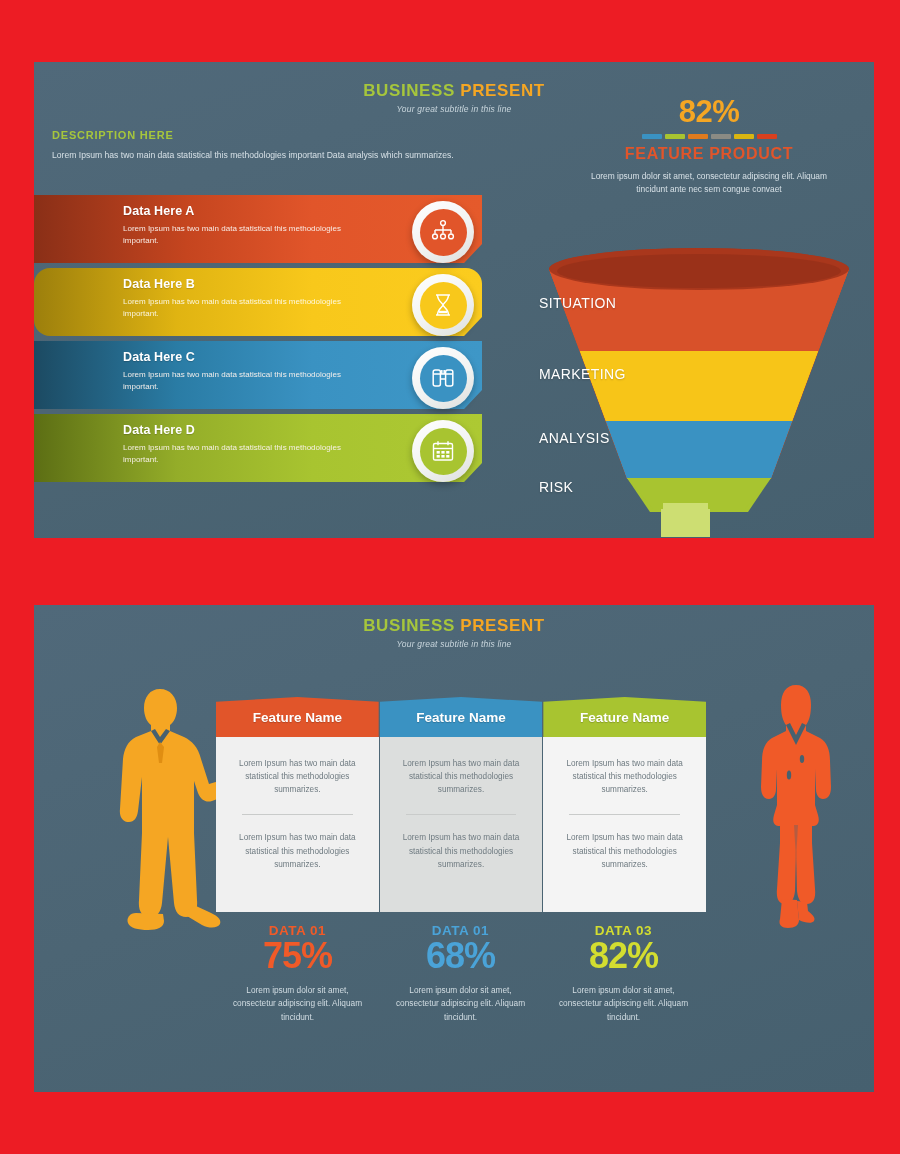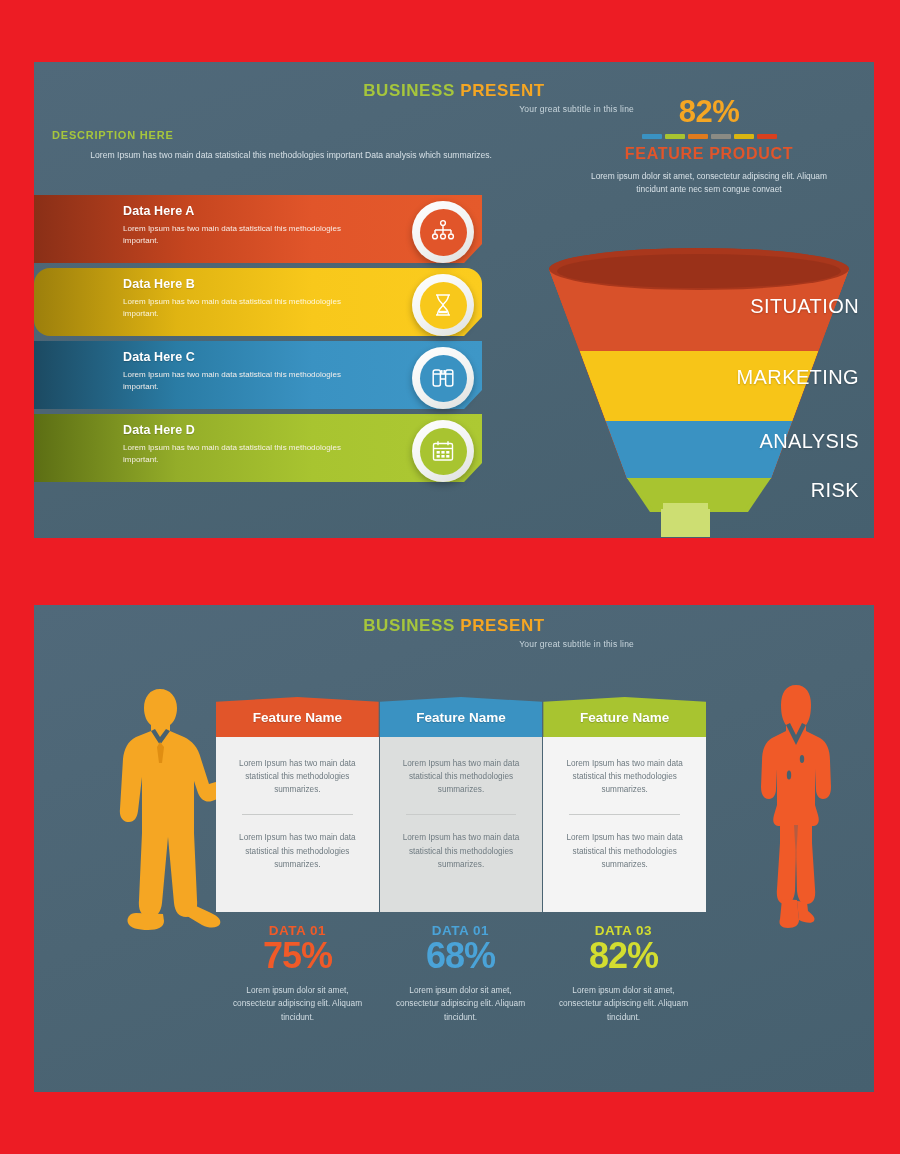--- a/index.html
+++ b/index.html
@@ -24,37 +24,38 @@
   .deck-title {
     text-align: center;
     font-size: 17px;
     font-weight: bold;
     letter-spacing: .6px;
     line-height: 1.1;
   }
   .t-business { color: #A6C63C; }
   .t-present  { color: #F5A623; }
   .deck-sub {
-    text-align: right;
+    text-align: center;
     font-size: 8.5px;
     color: #c9d6dd;
     margin-top: 3px;
     letter-spacing: .2px;
+    font-style: italic;
   }
 
   
   #s1-header { position: absolute; left: 240px; top: 20px; width: 360px; }
 
   
   #s1-desc { position: absolute; left: 18px; top: 67px; width: 440px; }
   .desc-title {
     color: #A6C63C; font-weight: bold; font-size: 11px; letter-spacing: .8px;
   }
   .desc-body {
-    margin-top: 8px; color: #d6e0e6; font-size: 8.6px; line-height: 1.5; text-align: right;
+    margin-top: 8px; color: #d6e0e6; font-size: 8.6px; line-height: 1.5;
   }
 
   
   #bars { position: absolute; left: 0px; top: 133px; width: 452px; }
   .bar-wrap { position: relative; height: 73px; margin-bottom: 0px; }
   .bar {
     position: absolute; left: 0; top: 0; height: 68px; width: 448px;
     clip-path: polygon(0 0, 100% 0, 100% 72%, 96% 100%, 0 100%);
     padding: 9px 0 0 89px;
   }
@@ -96,22 +97,22 @@
   .stat-big { font-size: 31px; font-weight: bold; color: #F5A623; line-height: 1; letter-spacing: -.5px; }
   .stat-bar { display: flex; gap: 3px; justify-content: center; margin: 7px 0 6px; }
   .stat-bar i { display: block; width: 20px; height: 5px; border-radius: 1px; }
   .stat-label { color: #E1552A; font-weight: bold; font-size: 16px; letter-spacing: .7px; }
   .stat-body { margin-top: 7px; color: #d6e0e6; font-size: 8.4px; line-height: 1.6; padding: 0 8px; }
 
   
   #funnel { position: absolute; left: 505px; top: 185px; width: 320px; height: 290px; }
   #funnel svg { display: block; }
   .funnel-label {
-    position: absolute; width: 100%; text-align: right;
-    color: #ffffff; font-size: 20px; letter-spacing: .4px;
+    position: absolute; width: 100%; text-align: left;
+    color: #ffffff; font-size: 14px; letter-spacing: .4px;
     text-shadow: 0 1px 2px rgba(0,0,0,.2);
   }
 
   
   #s2-header { position: absolute; left: 240px; top: 12px; width: 360px; }
 
   #cards { position: absolute; left: 182px; top: 92px; width: 490px; height: 215px; display: flex; }
   .card { position: relative; width: 163px; }
   .card + .card { margin-left: 1px; }
   .card-head {

